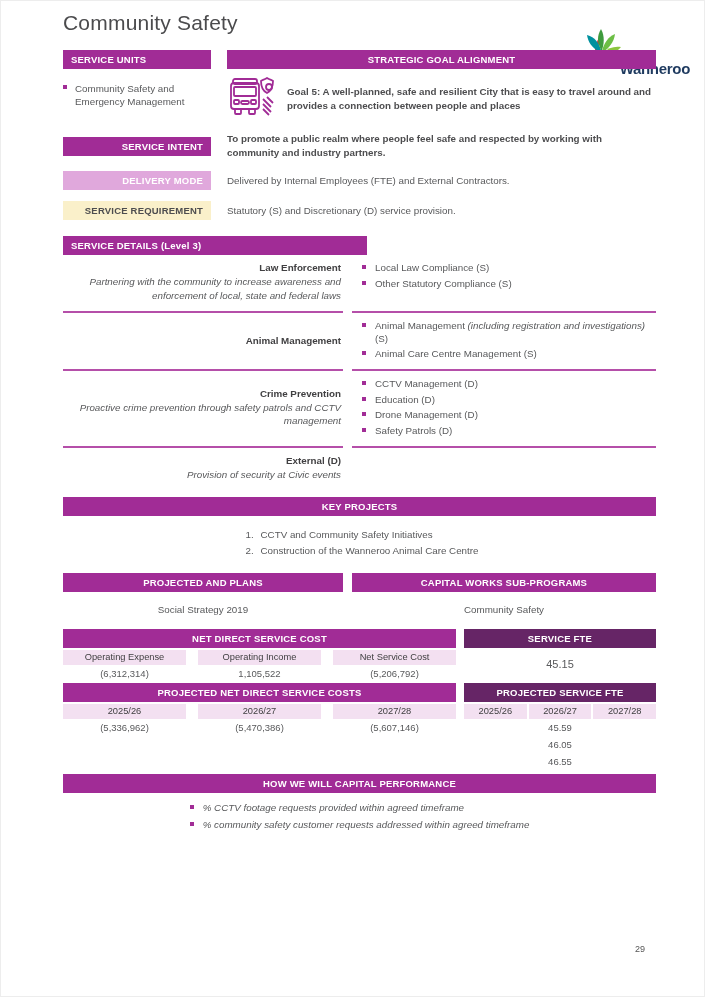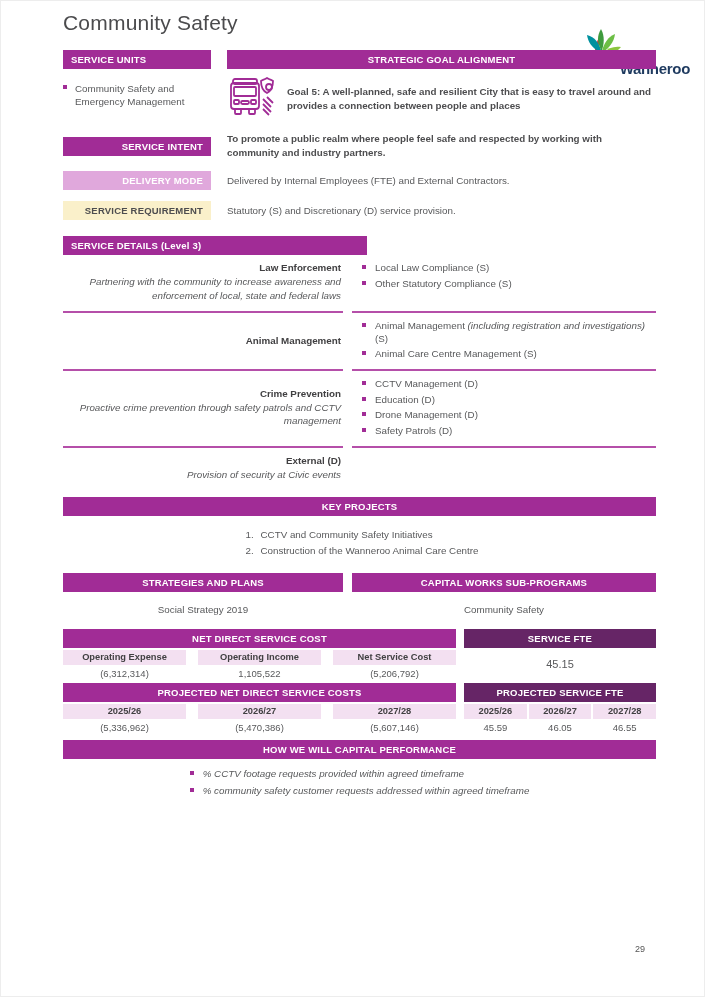--- a/index.html
+++ b/index.html
@@ -84,23 +84,23 @@
   
   .two-bars{display:flex;gap:9px;margin-top:13px;}
   .center-text{font-size:9.8px;text-align:center;margin-top:12px;}
 
   
   .fin{display:flex;gap:8px;margin-top:14px;}
   .finL{width:393px;flex:0 0 auto;display:flex;flex-direction:column;}
   .finR{width:192px;flex:0 0 auto;display:flex;flex-direction:column;}
   .cells{display:flex;gap:12px;margin-top:2px;}
   .cells.tight{gap:2px;}
-  .cell{flex:1;background:var(--light-pink);height:15px;line-height:15px;text-align:center;font-weight:bold;font-size:9.3px;color:var(--text-dark);}
+  .cell{flex:1;background:var(--light-pink);height:15px;line-height:15px;text-align:center;font-weight:normal;font-size:9.3px;color:var(--text-dark);}
   .vals{display:flex;gap:12px;margin-top:1px;}
-  .vals.tight{gap:2px;}
+  .vals.tight{gap:2px;flex-direction:column;}
   .val{flex:1;height:15px;line-height:15px;text-align:center;font-size:9.5px;}
   .fte-value{height:33px;display:flex;align-items:center;justify-content:center;font-size:11px;}
   .gap2{height:2px;}
 
   
   .perf-list{margin:9px auto 0 auto;width:fit-content;display:flex;flex-direction:column;gap:4px;}
   .perf-item{display:flex;gap:9px;font-size:9.8px;line-height:1.3;font-style:italic;}
 
   .page-num{position:absolute;right:59px;bottom:42px;font-size:9px;color:#555;}
 </style>
@@ -256,21 +256,21 @@
       </div>
     </div>
 
     <div class="bar center full-bar">KEY PROJECTS</div>
     <ol class="kp-list">
       <li>CCTV and Community Safety Initiatives</li>
       <li>Construction of the Wanneroo Animal Care Centre</li>
     </ol>
 
     <div class="two-bars">
-      <div class="dcolL bar center">STRATEGIES AND PLANS</div>
+      <div class="dcolL bar center">PROJECTED AND PLANS</div>
       <div class="dcolR bar center">CAPITAL WORKS SUB-PROGRAMS</div>
     </div>
     <div style="display:flex;gap:9px;">
       <div class="dcolL center-text">Social Strategy 2019</div>
       <div class="dcolR center-text">Community Safety</div>
     </div>
 
     <div class="fin">
       <div class="finL">
         <div class="bar center">NET DIRECT SERVICE COST</div>

